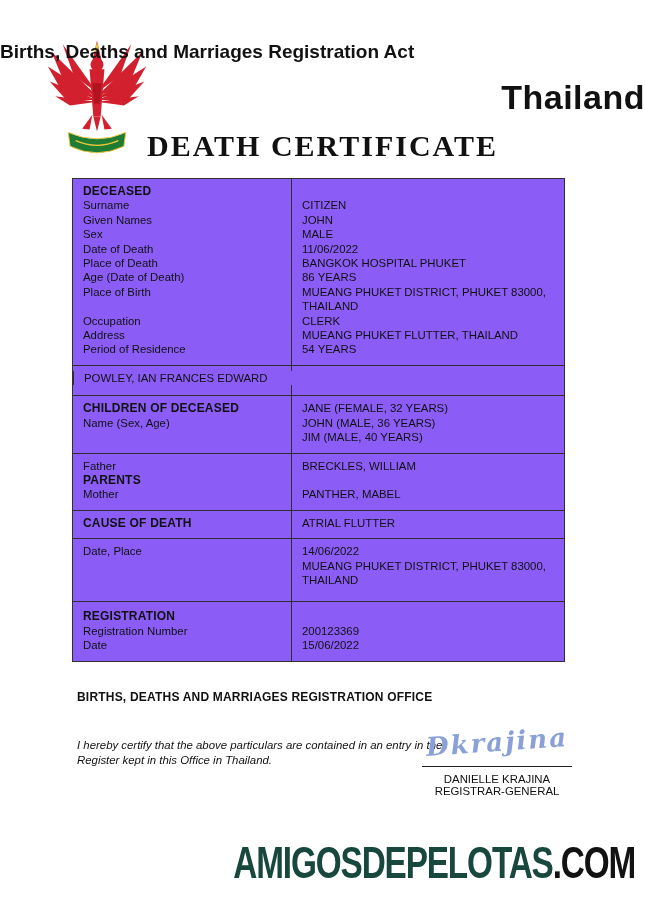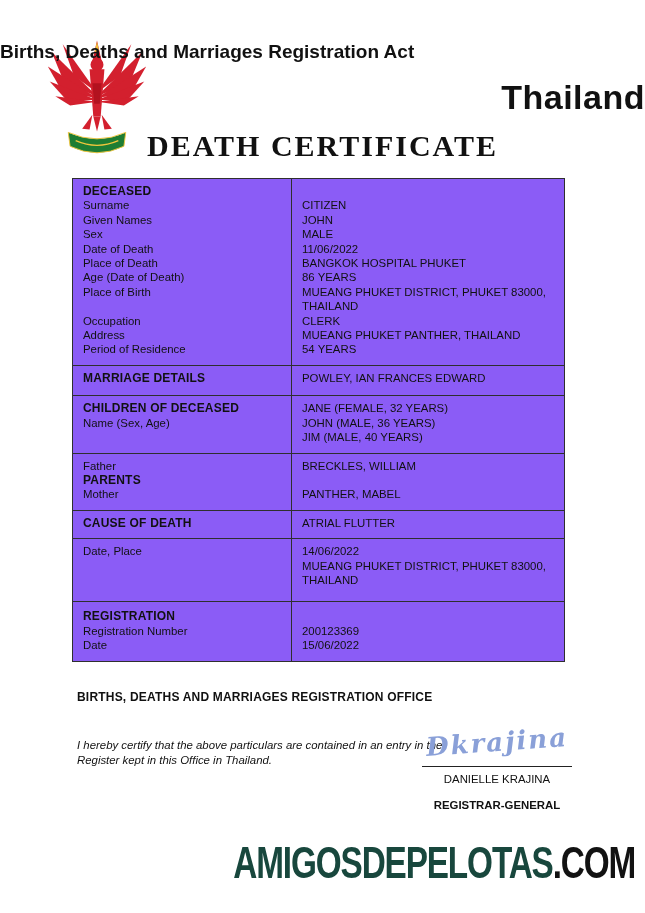--- a/index.html
+++ b/index.html
@@ -31,21 +31,21 @@
   .office-title { position:absolute; left:77px; top:690px; font-size:12px;
                   font-weight:bold; letter-spacing:0.2px; }
   .certify { position:absolute; left:77px; top:738px; width:392px;
              font-size:11.4px; line-height:15px;font-style:italic; }
   .sig-block { position:absolute; left:422px; top:720px; width:150px; text-align:center; }
   .sig-script { font-family:"DejaVu Serif", serif; font-style:italic; font-weight:bold;
                 color:#8aa0d8; font-size:26px; line-height:44px; letter-spacing:2px;
                 transform:rotate(-4deg); }
   .sig-rule { border-top:1px solid #222; margin-top:2px; }
   .sig-name { font-size:11.4px; margin-top:6px; }
-  .sig-title { font-size:11.4px; margin-top:14px;font-weight:bold; }
+  .sig-title { font-size:11.4px; margin-top:0; }
 
   
   .watermark { position:absolute; top:840px; right:10px; white-space:nowrap;
                font-weight:bold; font-size:45px; line-height:45px; letter-spacing:-1.5px;
                transform:scaleX(0.74); transform-origin:100% 50%; }
   .wm-main { color:#18473d; }
   .wm-com { color:#121212; }
 </style>
 </head>
 <body>
@@ -128,37 +128,36 @@
     <div class="row">
       <div class="lcell">Place of Birth</div>
       <div class="vcell">MUEANG PHUKET DISTRICT, PHUKET 83000, THAILAND</div>
     </div>
     <div class="row">
       <div class="lcell">Occupation</div>
       <div class="vcell">CLERK</div>
     </div>
     <div class="row">
       <div class="lcell">Address</div>
-      <div class="vcell">MUEANG PHUKET PANTHER, THAILAND</div>
+      <div class="vcell">MUEANG PHUKET FLUTTER, THAILAND</div>
     </div>
     <div class="row">
       <div class="lcell">Period of Residence</div>
       <div class="vcell">54 YEARS</div>
     </div>
     <div class="row sp8">
         <div class="lcell"></div>
         <div class="vcell"></div>
       </div>
 
     <div class="row bt sp6">
         <div class="lcell"></div>
         <div class="vcell"></div>
       </div>
     <div class="row">
-      <div class="lcell heading">MARRIAGE DETAILS</div>
       <div class="vcell">POWLEY, IAN FRANCES EDWARD</div>
     </div>
     <div class="row sp10">
         <div class="lcell"></div>
         <div class="vcell"></div>
       </div>
 
     <div class="row bt sp6">
         <div class="lcell"></div>
         <div class="vcell"></div>

